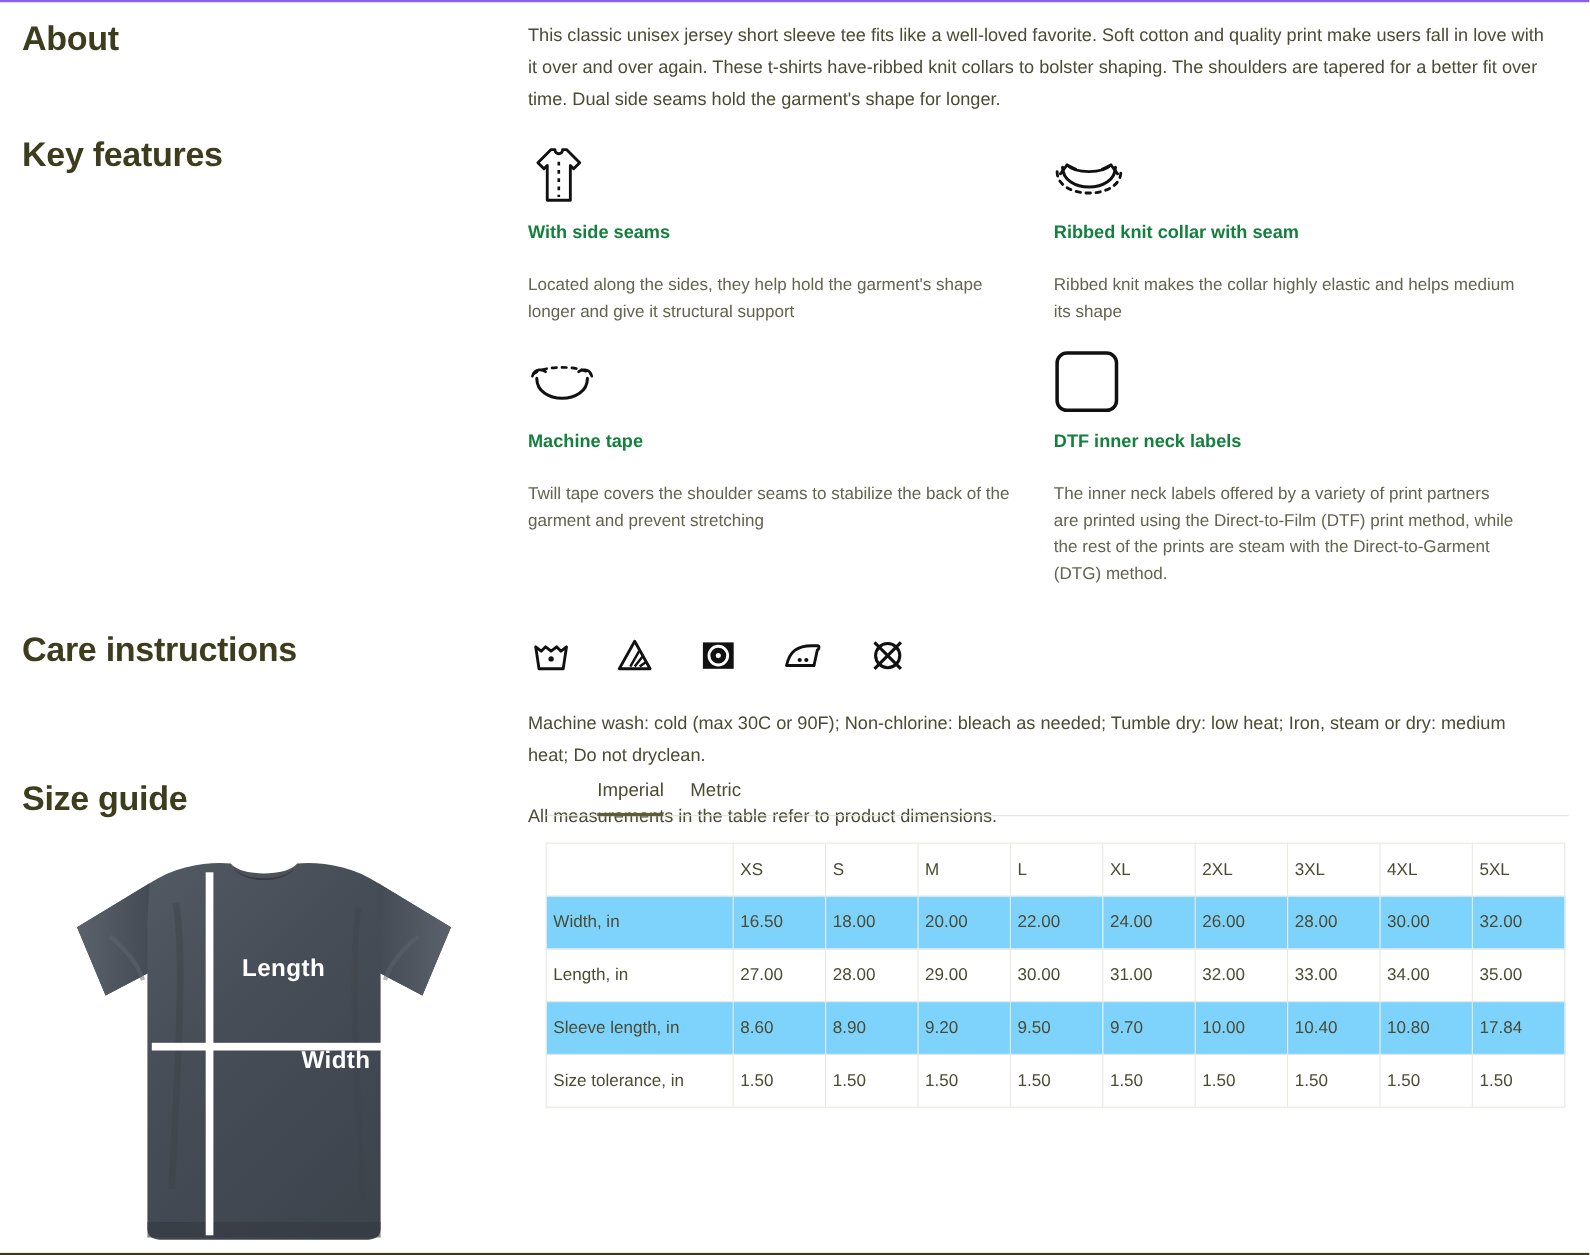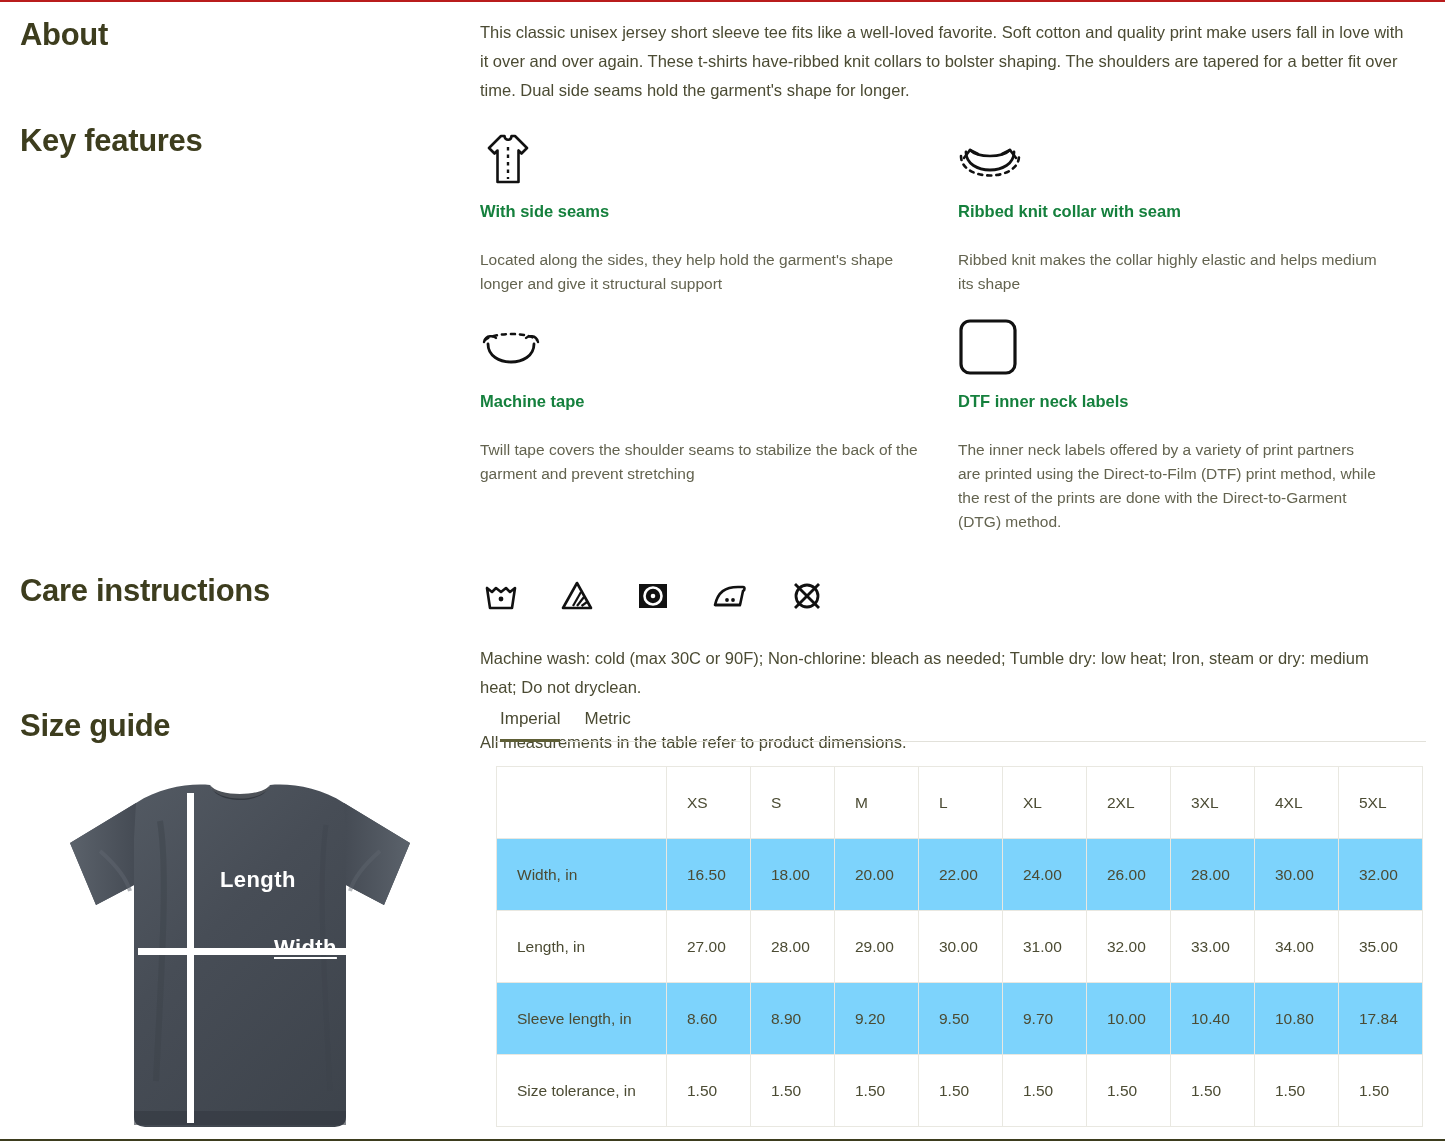--- a/index.html
+++ b/index.html
@@ -10,21 +10,21 @@
     background: #ffffff;
     font-family: "Liberation Sans", sans-serif;
     overflow: hidden;
   }
 
   .page {
     position: relative;
     width: 1445px;
     height: 1141px;
     background: #fff;
-    border-top: 2px solid #b91c1c;
+    border-top: 2px solid #8b5cf6;
     border-bottom: 2px solid #3d3d1e;
   }
 
   
   .section {
     position: absolute;
     display: flex;
   }
   .sect-head {
     width: 480px;
@@ -118,56 +118,56 @@
   .meas-v { left: 147px; top: 12px; width: 7px; height: 330px; }
   .meas-h { left: 98px; top: 167px; width: 222px; height: 7px; }
   .meas-label {
     position: absolute;
     color: #ffffff;
     font-weight: bold;
     font-size: 22px;
     letter-spacing: 0.4px;
   }
   .lbl-length { left: 180px; top: 86px; }
-  .lbl-width  { left: 234px; top: 154px; text-decoration: underline; }
+  .lbl-width  { left: 234px; top: 170px; }
 
   
   .tabs {
     display: flex;
     gap: 24px;
     align-items: flex-end;
     border-bottom: 1px solid #e2e1da;
     padding-left: 4px;
   }
   .tab {
     font-size: 17px;
     color: #4b4b33;
     padding-bottom: 10px;
     margin-bottom: -1px;
     border-bottom: 3px solid transparent;
     cursor: pointer;
   }
-  .tab.active { border-bottom-color: #5e5e36; }
+  .tab.active { border-bottom-color: #5e5e36; margin-left: 43px; }
 
   
   table.size-table {
     border-collapse: collapse;
     width: 926px;
     margin-top: 24px;
     table-layout: fixed;
   }
   table.size-table th,
   table.size-table td {
     border: 1px solid #e9e8e1;
-    height: 72px;
+    height: 48px;
     font-size: 15.5px;
     font-weight: normal;
     color: #4b4b33;
     text-align: left;
-    padding-left: 20px;
+    padding-left: 6px;
   }
   table.size-table col.lbl { width: 170px; }
   table.size-table col.sz  { width: 84px; }
   tr.shade th, tr.shade td { background: #7dd3fc; }
 
   svg { display: block; }
 </style>
 </head>
 <body>
 
@@ -227,21 +227,21 @@
           <div class="feat-desc">Twill tape covers the shoulder seams to stabilize the back of the garment and prevent stretching</div>
         </div>
 
         <div class="feature">
           <div class="feat-icon">
             <svg width="60" height="58" viewBox="0 0 60 58">
               <rect x="3" y="3" width="54" height="52" rx="9" ry="9" fill="none" stroke="#111" stroke-width="3.2"></rect>
             </svg>
           </div>
           <div class="feat-title">DTF inner neck labels</div>
-          <div class="feat-desc">The inner neck labels offered by a variety of print partners are printed using the Direct-to-Film (DTF) print method, while the rest of the prints are done with the Direct-to-Garment (DTG) method.</div>
+          <div class="feat-desc">The inner neck labels offered by a variety of print partners are printed using the Direct-to-Film (DTF) print method, while the rest of the prints are steam with the Direct-to-Garment (DTG) method.</div>
         </div>
 
       </div>
     </div>
   </div>
 
   <div class="section" id="care">
     <div class="sect-head">
       <h2>Care instructions</h2>
     </div>

